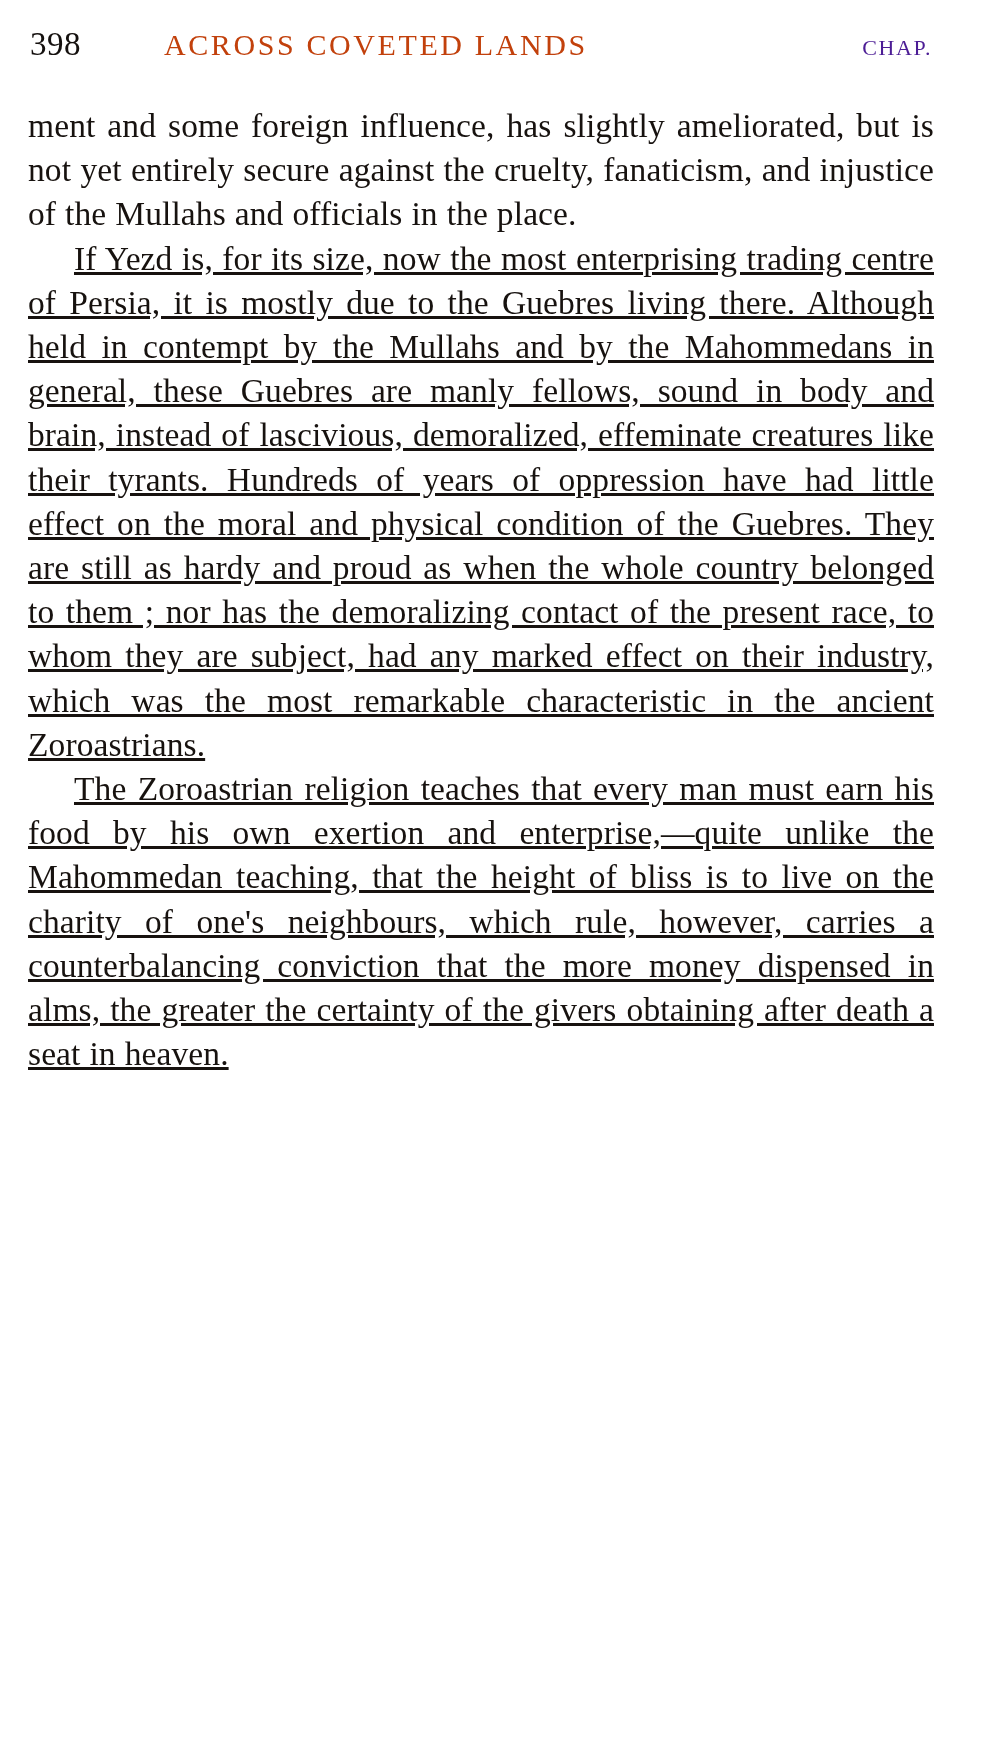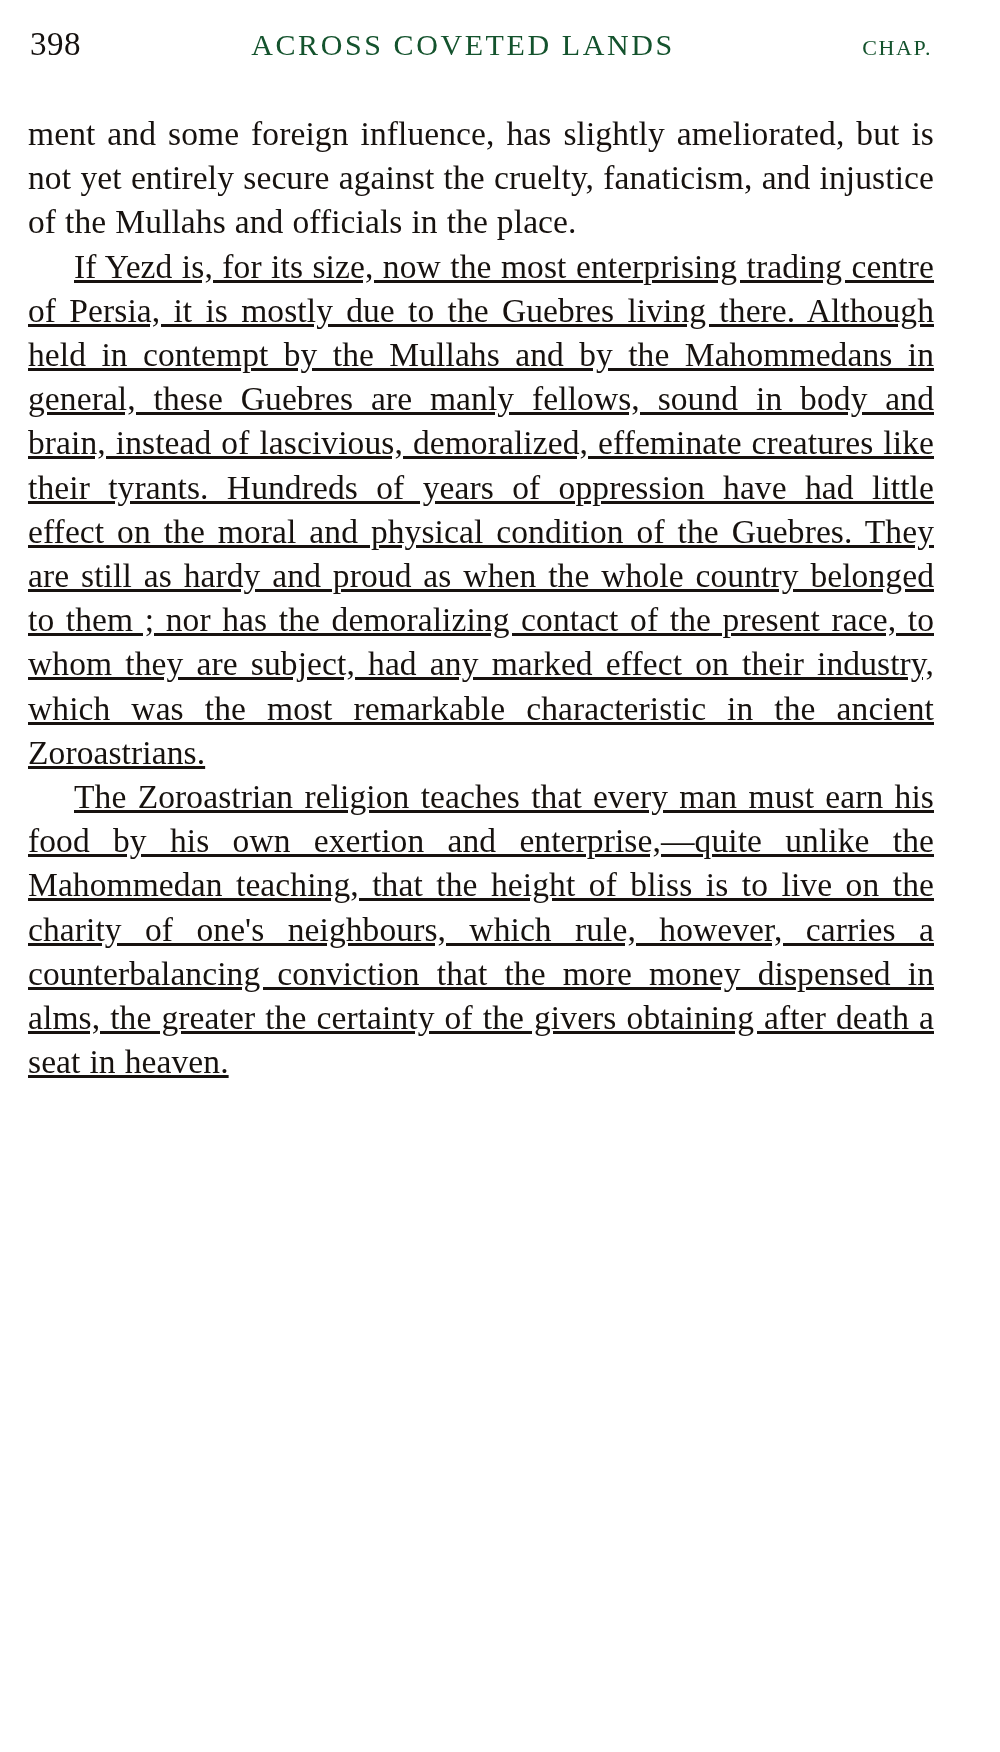--- a/index.html
+++ b/index.html
@@ -31,37 +31,37 @@
   .folio {
     font-size: 33px;
     letter-spacing: 0.5px;
     color: #14100e;
     padding-left: 4px;
     width: 160px;
     font-family: "Liberation Serif", "DejaVu Serif", serif;
   }
   .head-title {
     flex: 1;
-    text-align: center;
+    text-align: left;
     font-size: 30px;
     letter-spacing: 2.6px;
-    color: #14532d;
+    color: #c2410c;
     text-indent: -26px;
   }
   .chap-label {
     width: 170px;
     text-align: right;
     font-size: 22px;
     letter-spacing: 1.6px;
-    color: #14532d;
+    color: #4c1d95;
     padding-right: 6px;
   }
   
   .body-text {
-    margin-top: 20px;
+    margin-top: 12px;
     padding: 0 4px 0 2px;
   }
   .para {
     margin: 0;
     font-size: 33.5px;
     line-height: 44.2px;
     text-align: justify;
     text-justify: inter-word;
     color: #17120f;
     letter-spacing: 0.1px;

